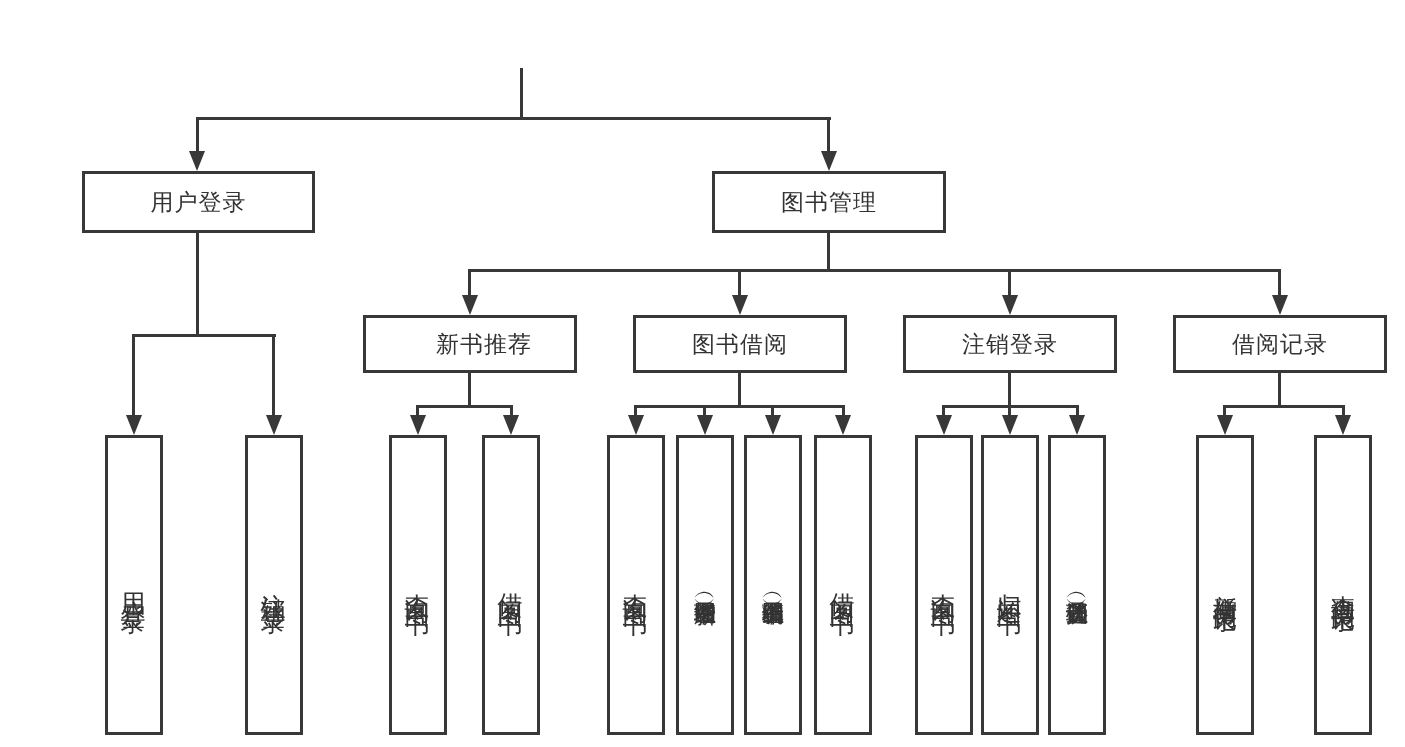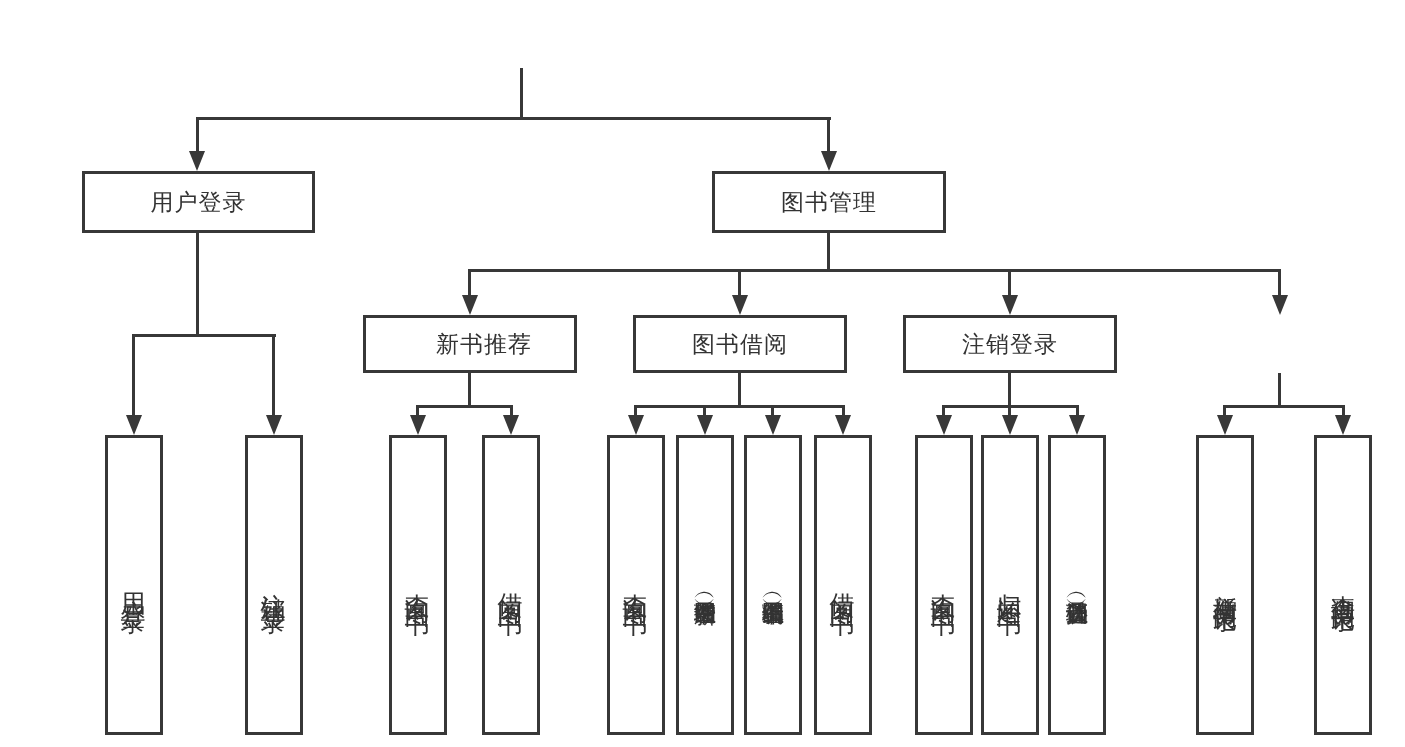--- a/index.html
+++ b/index.html
@@ -91,20 +91,23 @@
 
   <div class="box" style="left:363px; top:315px; width:214px; height:58px;padding-left:28px;">
     <span>新书推荐</span>
   </div>
   <div class="box" style="left:633px; top:315px; width:214px; height:58px;">
     <span>图书借阅</span>
   </div>
   <div class="box" style="left:903px; top:315px; width:214px; height:58px;">
     <span>注销登录</span>
   </div>
+  <div class="box" style="left:1173px; top:315px; width:214px; height:58px;">
+    <span>借阅记录</span>
+  </div>
 
   <div class="vl" style="left:468px; top:373px; height:35px;"></div>
   <div class="hl" style="left:416px; top:405px; width:97px;"></div>
   <div class="vl" style="left:416px; top:405px; height:12px;"></div>
   <div class="arrow" style="left:410px; top:415px;"></div>
   <div class="vl" style="left:510px; top:405px; height:12px;"></div>
   <div class="arrow" style="left:503px; top:415px;"></div>
 
   <div class="vl" style="left:738px; top:373px; height:35px;"></div>
   <div class="hl" style="left:634px; top:405px; width:211px;"></div>

